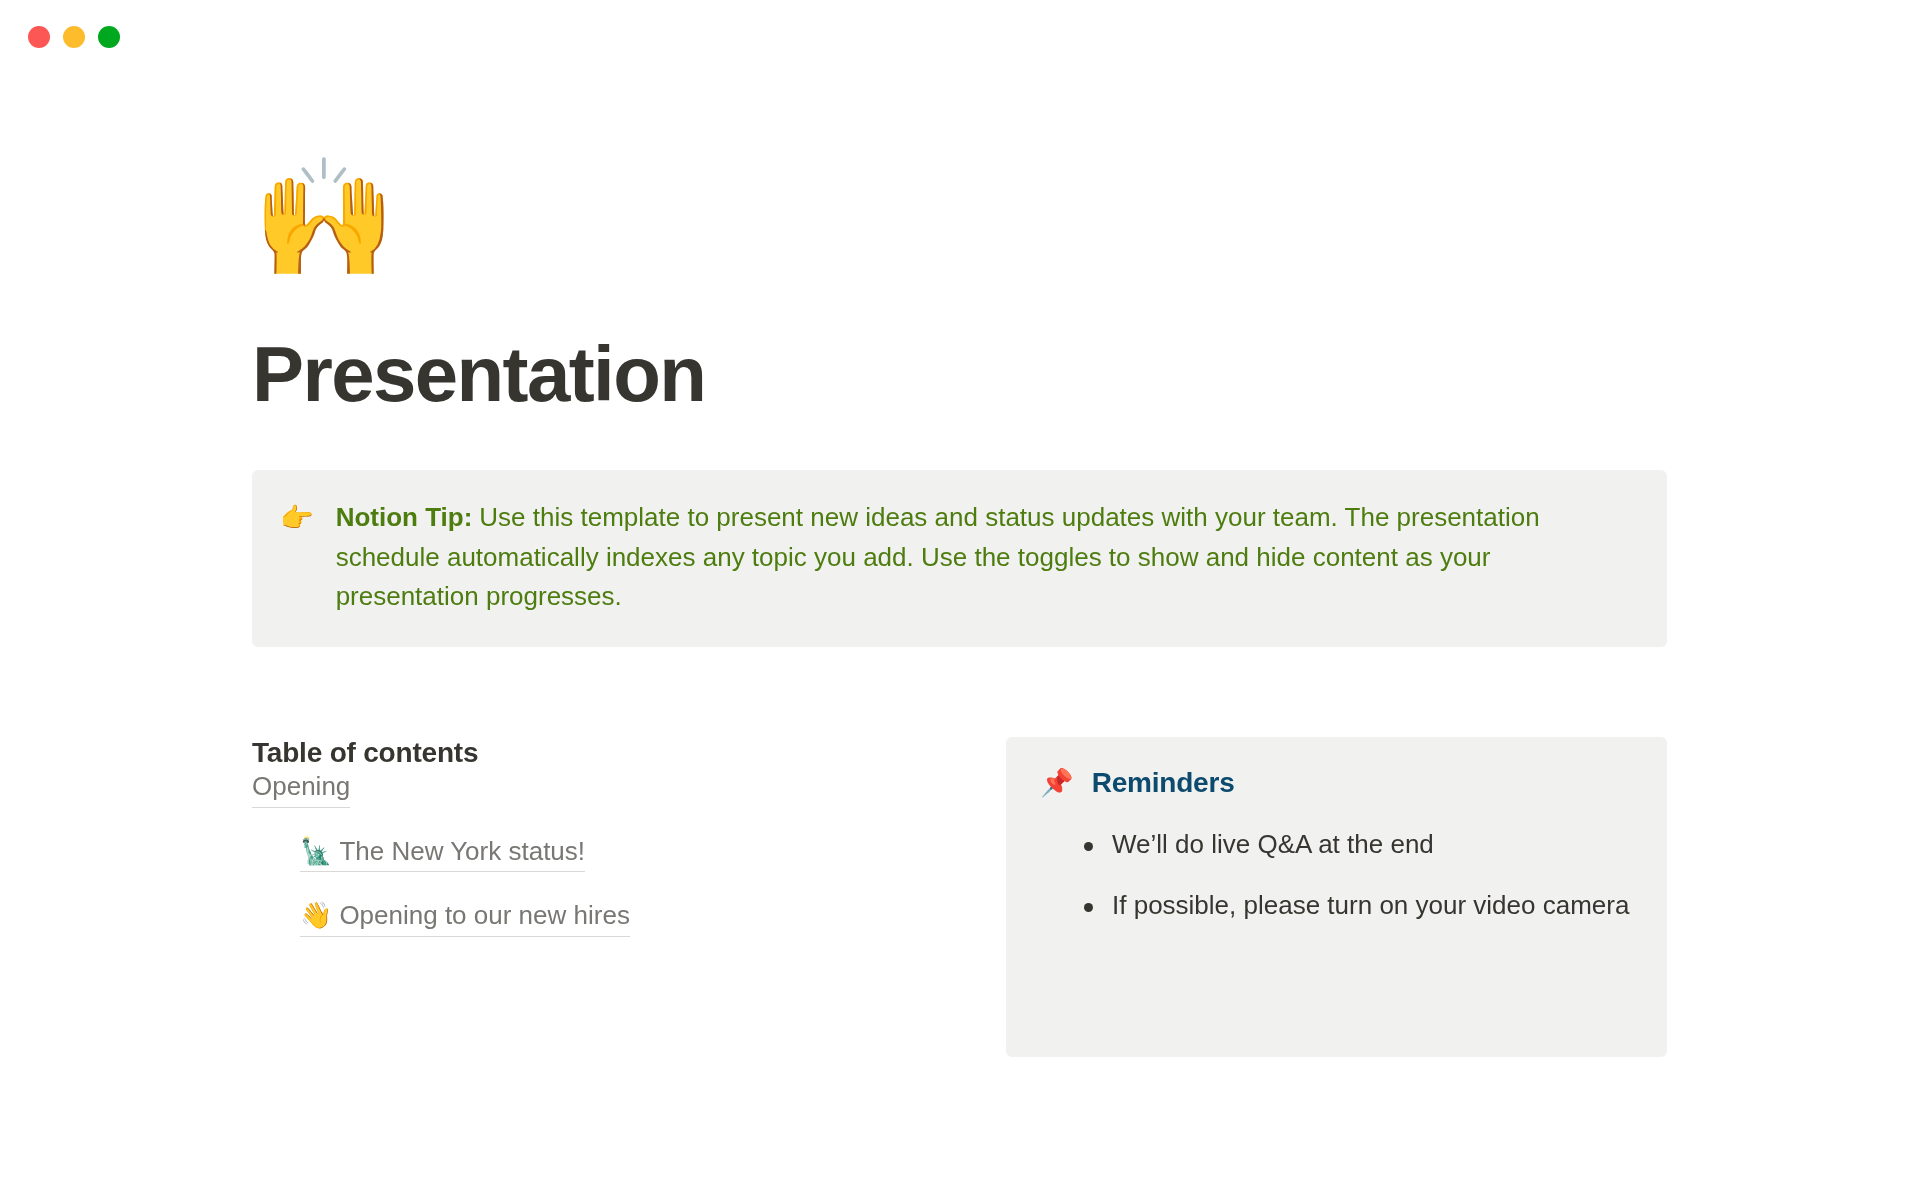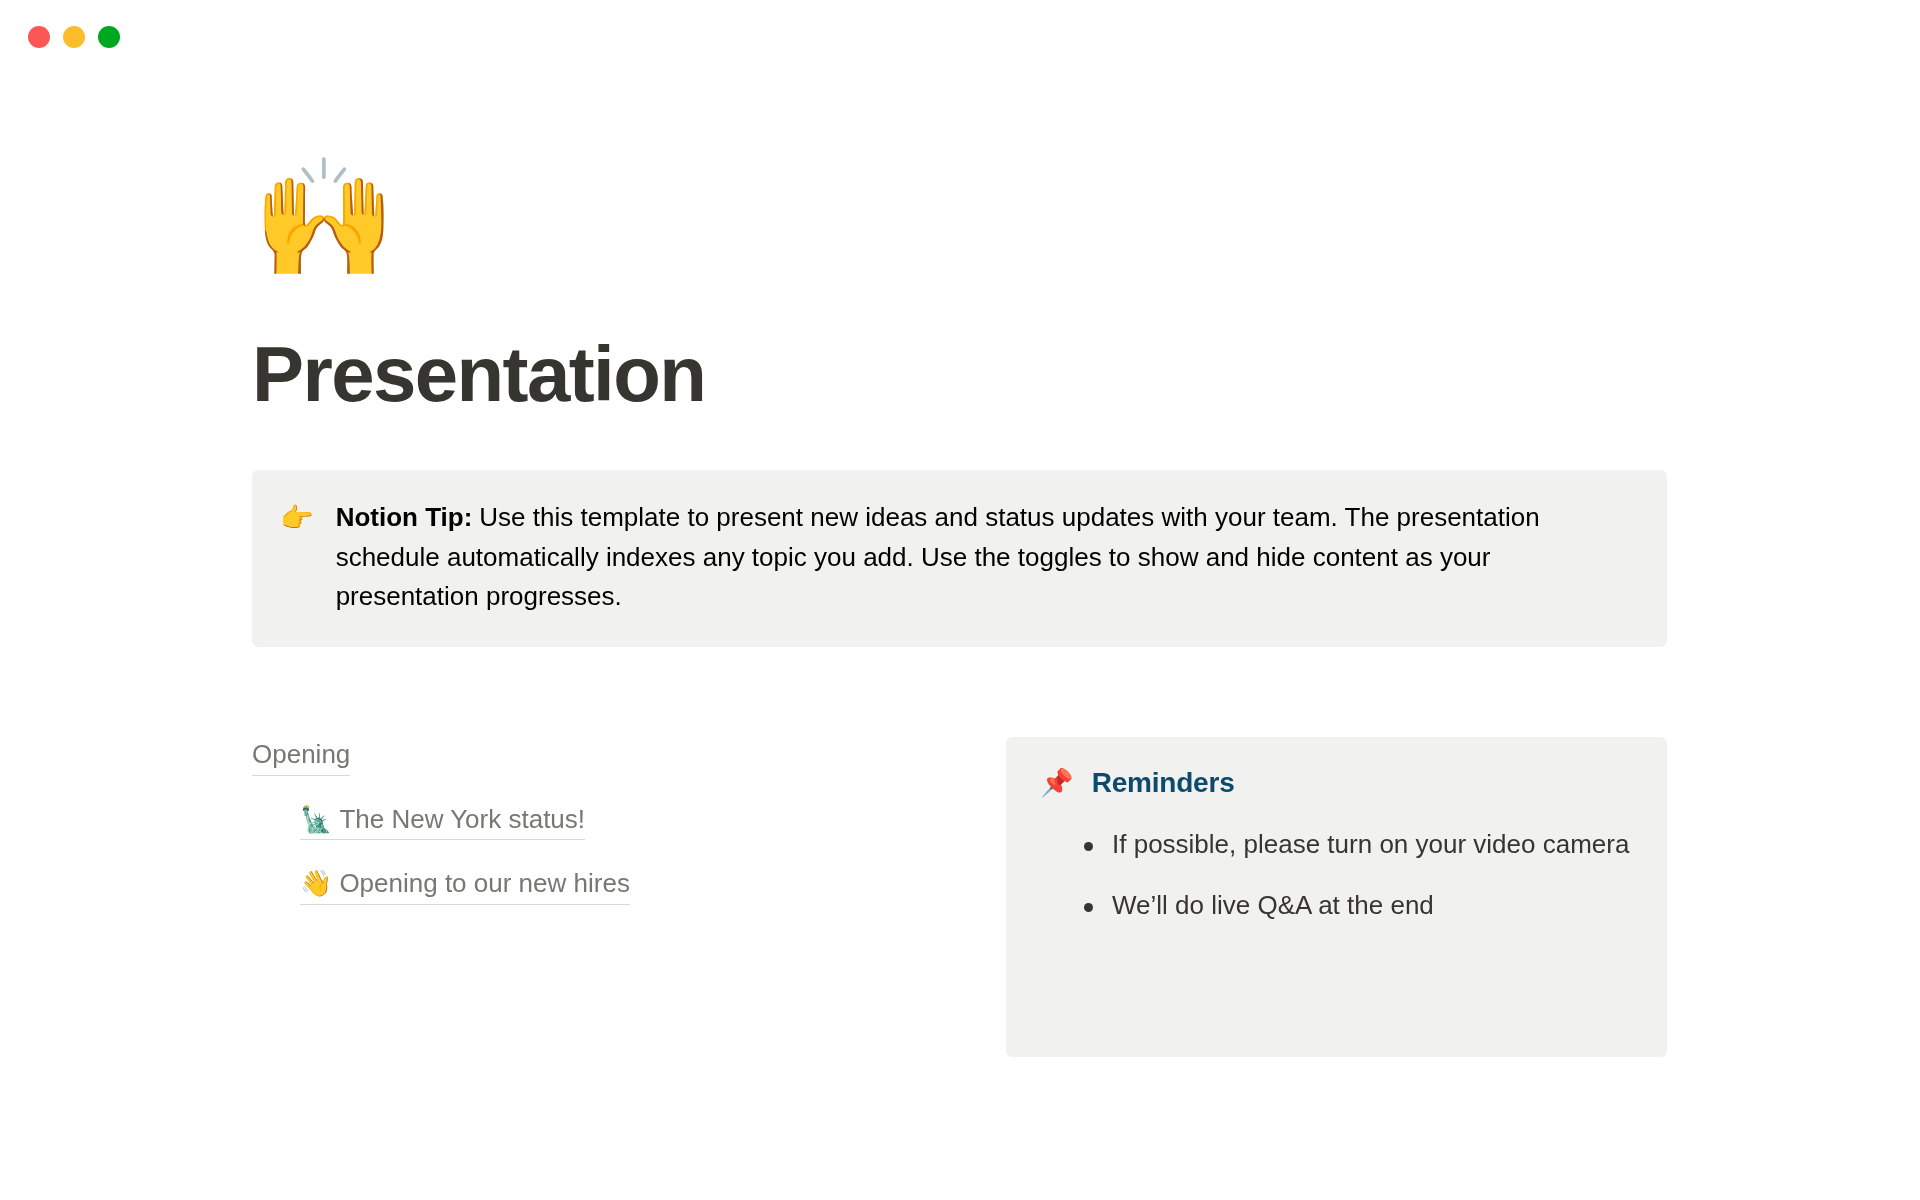--- a/index.html
+++ b/index.html
@@ -68,21 +68,21 @@
     width:1415px;
   }
   .callout-emoji{
     font-size:27px; line-height:1.48;
     flex:0 0 auto;
     font-family:"DejaVu Sans", sans-serif;
   }
   .callout-text{
     font-size:26px;
     line-height:1.52;
-    color:#000000;
+    color:#4d7c0f;
     flex:1 1 auto;
   }
   .callout-text b{ font-weight:700; }
   .callout-gap{ display:inline-block; width:7px; }
 
   
   .columns{
     display:flex;
     margin-top:90px;
     width:1415px;
@@ -181,20 +181,21 @@
     <div class="callout">
       <span class="callout-emoji">👉</span>
       <div class="callout-text">
         <b>Notion Tip:</b><span class="callout-gap"></span><span>Use this template to present new ideas and status updates with your team. The presentation schedule automatically indexes any topic you add. Use the toggles to show and hide content as your presentation progresses.</span>
       </div>
     </div>
 
     <div class="columns">
 
       <div class="col-left">
+        <div class="toc-heading">Table of contents</div>
         <div class="toc-list">
 
           <a class="toc-item toc-level-1">
             <span>Opening</span>
           </a>
 
           <a class="toc-item toc-level-2">
             <span class="toc-emoji">🗽</span><span>The New York status!</span>
           </a>
 
@@ -205,21 +206,21 @@
         </div>
       </div>
 
       <div class="col-right">
         <div class="reminders">
           <div class="reminders-header">
             <span class="reminders-emoji">📌</span>
             <span class="reminders-title">Reminders</span>
           </div>
           <ul class="reminders-list">
+            <li>We’ll do live Q&amp;A at the end</li>
             <li>If possible, please turn on your video camera</li>
-            <li>We’ll do live Q&amp;A at the end</li>
           </ul>
         </div>
       </div>
 
     </div>
   </div>
 </div>
 
 </body></html>

